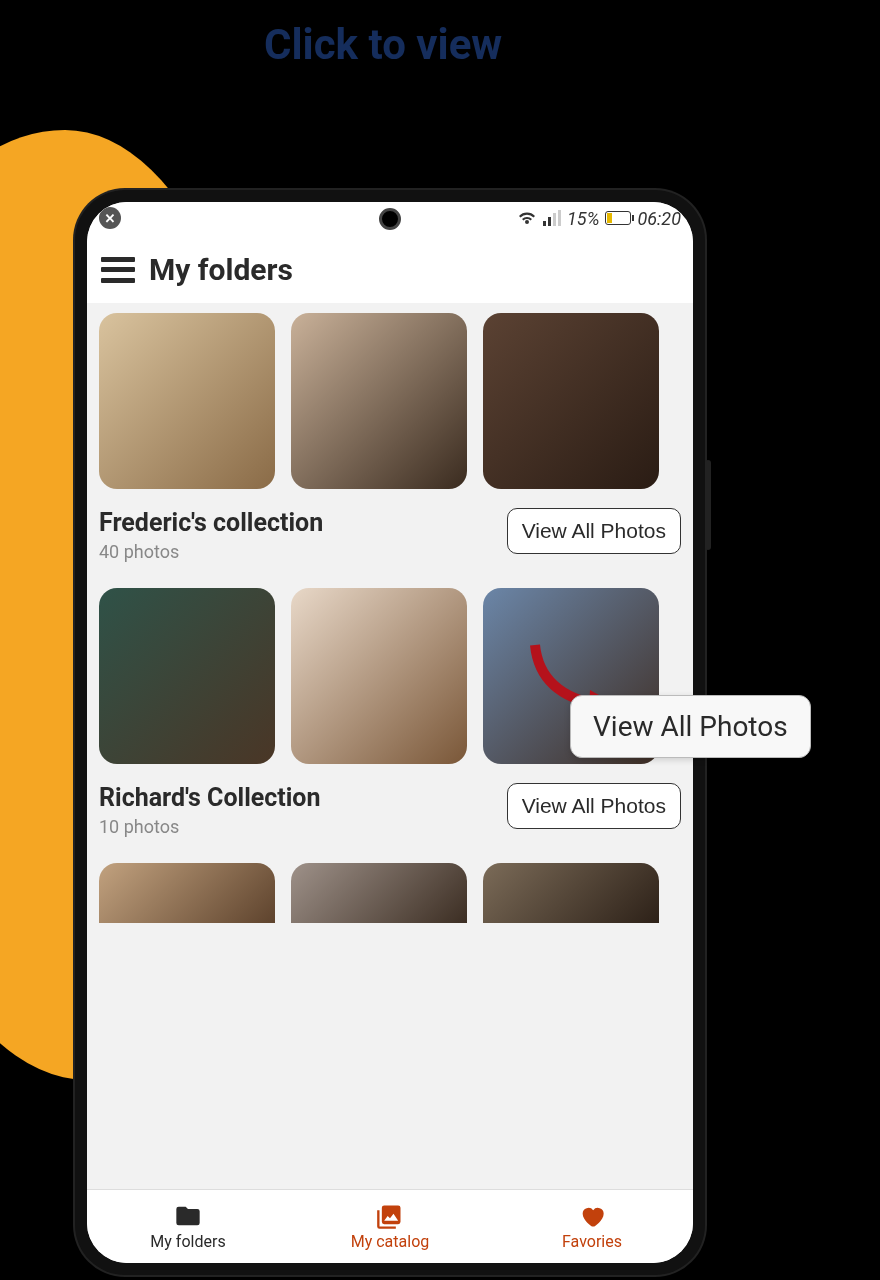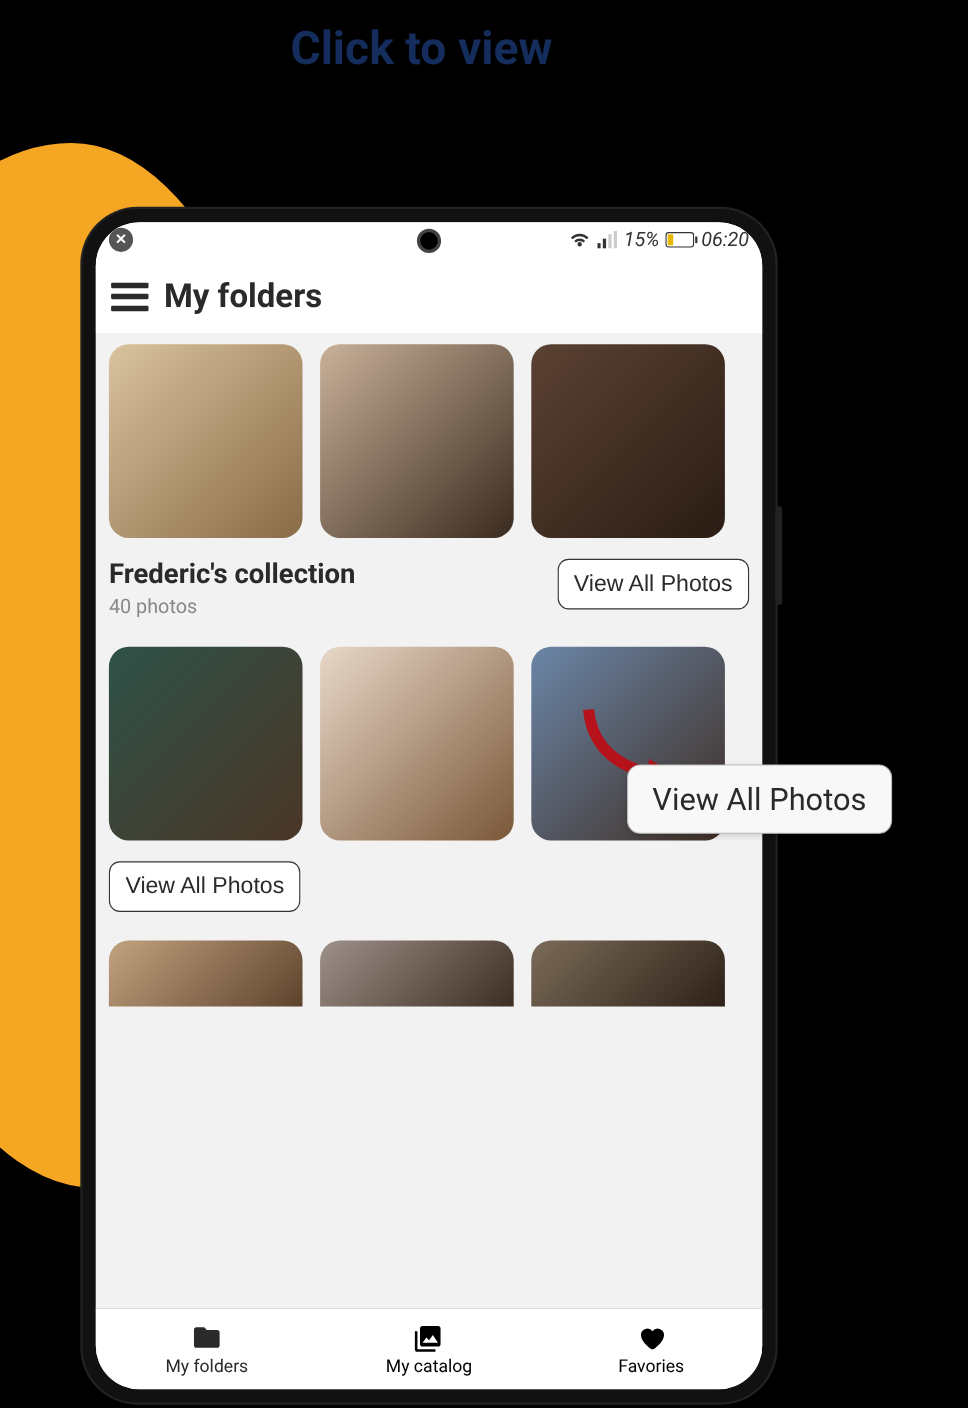--- a/index.html
+++ b/index.html
@@ -171,21 +171,21 @@
     background: #fff;
     border-top: 1px solid #ddd;
   }
   .nav-item {
     flex: 1;
     display: flex;
     flex-direction: column;
     align-items: center;
     justify-content: center;
     gap: 2px;
-    color: #000000;
+    color: #c2410c;
     font-size: 16px;
     cursor: pointer;
   }
   .nav-item.active { color: #2a2a2a; }
   .nav-icon { width: 28px; height: 28px; }
   .callout {
     position: absolute;
     left: 570px;
     top: 695px;
     background: #f8f8f8;
@@ -274,20 +274,24 @@
         </div>
       </div>
 
       <div class="folder">
         <div class="thumbs">
           <div class="thumb t4"></div>
           <div class="thumb t5"></div>
           <div class="thumb t6"></div>
         </div>
         <div class="folder-footer">
+          <div>
+            <div class="folder-title">Richard's Collection</div>
+            <div class="folder-count">10 photos</div>
+          </div>
           <button class="view-all-btn">View All Photos</button>
         </div>
       </div>
 
       <div class="folder">
         <div class="thumbs partial">
           <div class="thumb t7"></div>
           <div class="thumb t8"></div>
           <div class="thumb t9"></div>
         </div>

